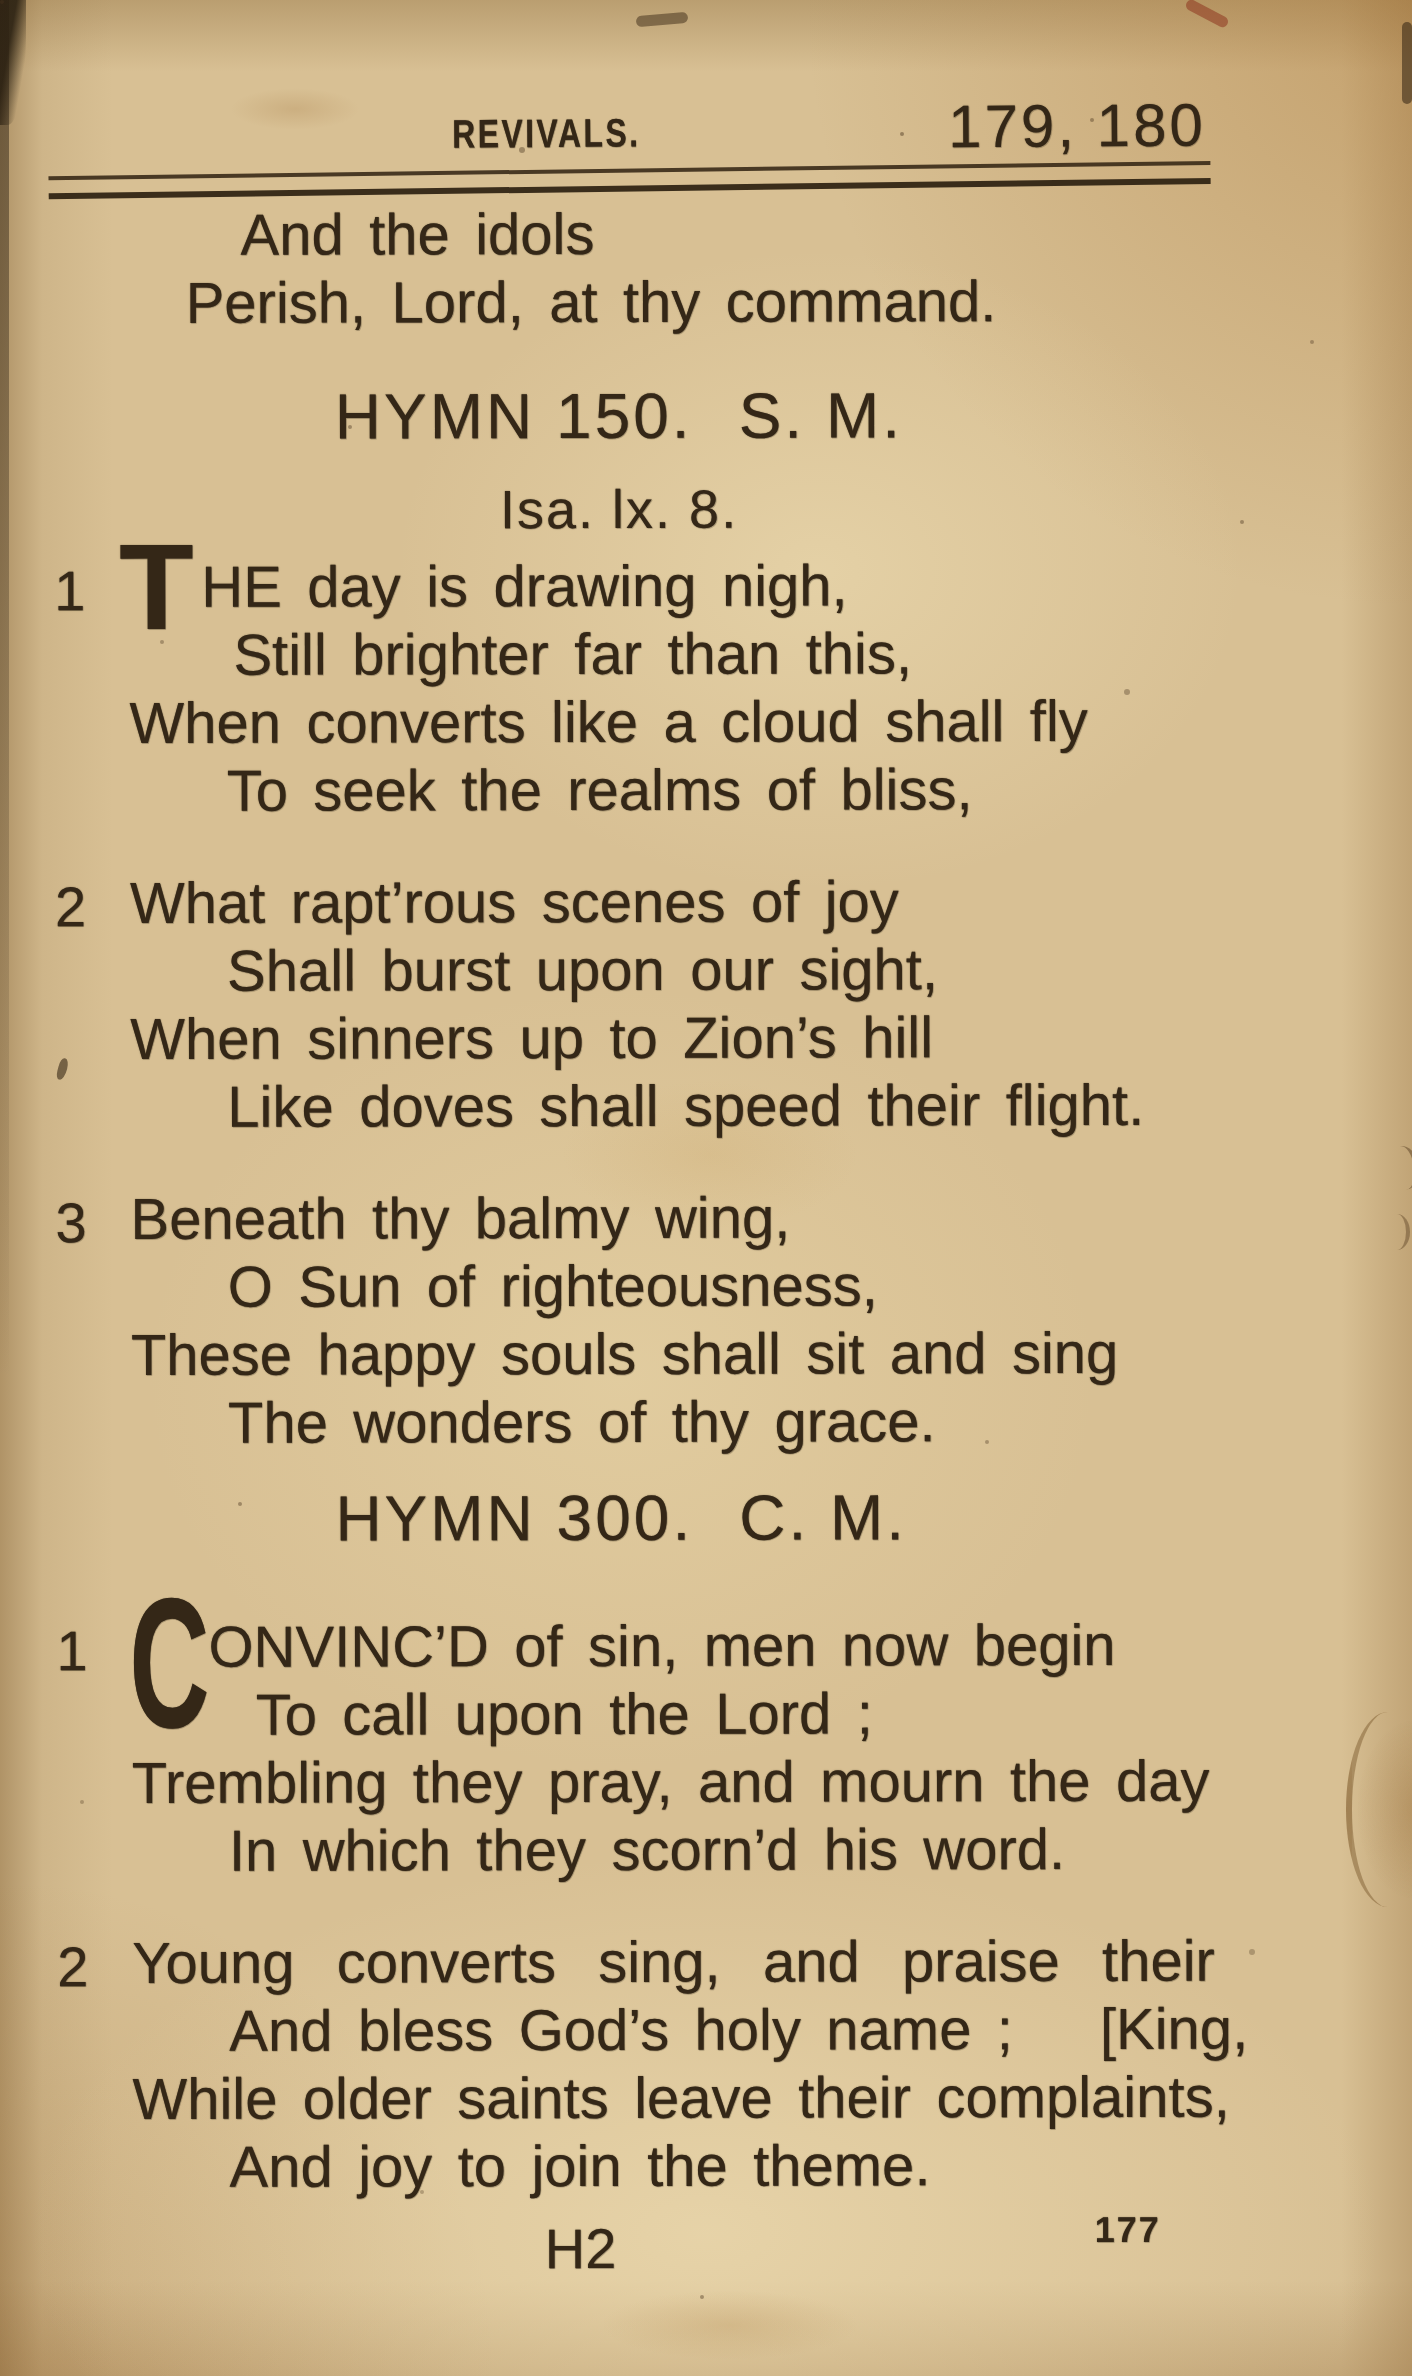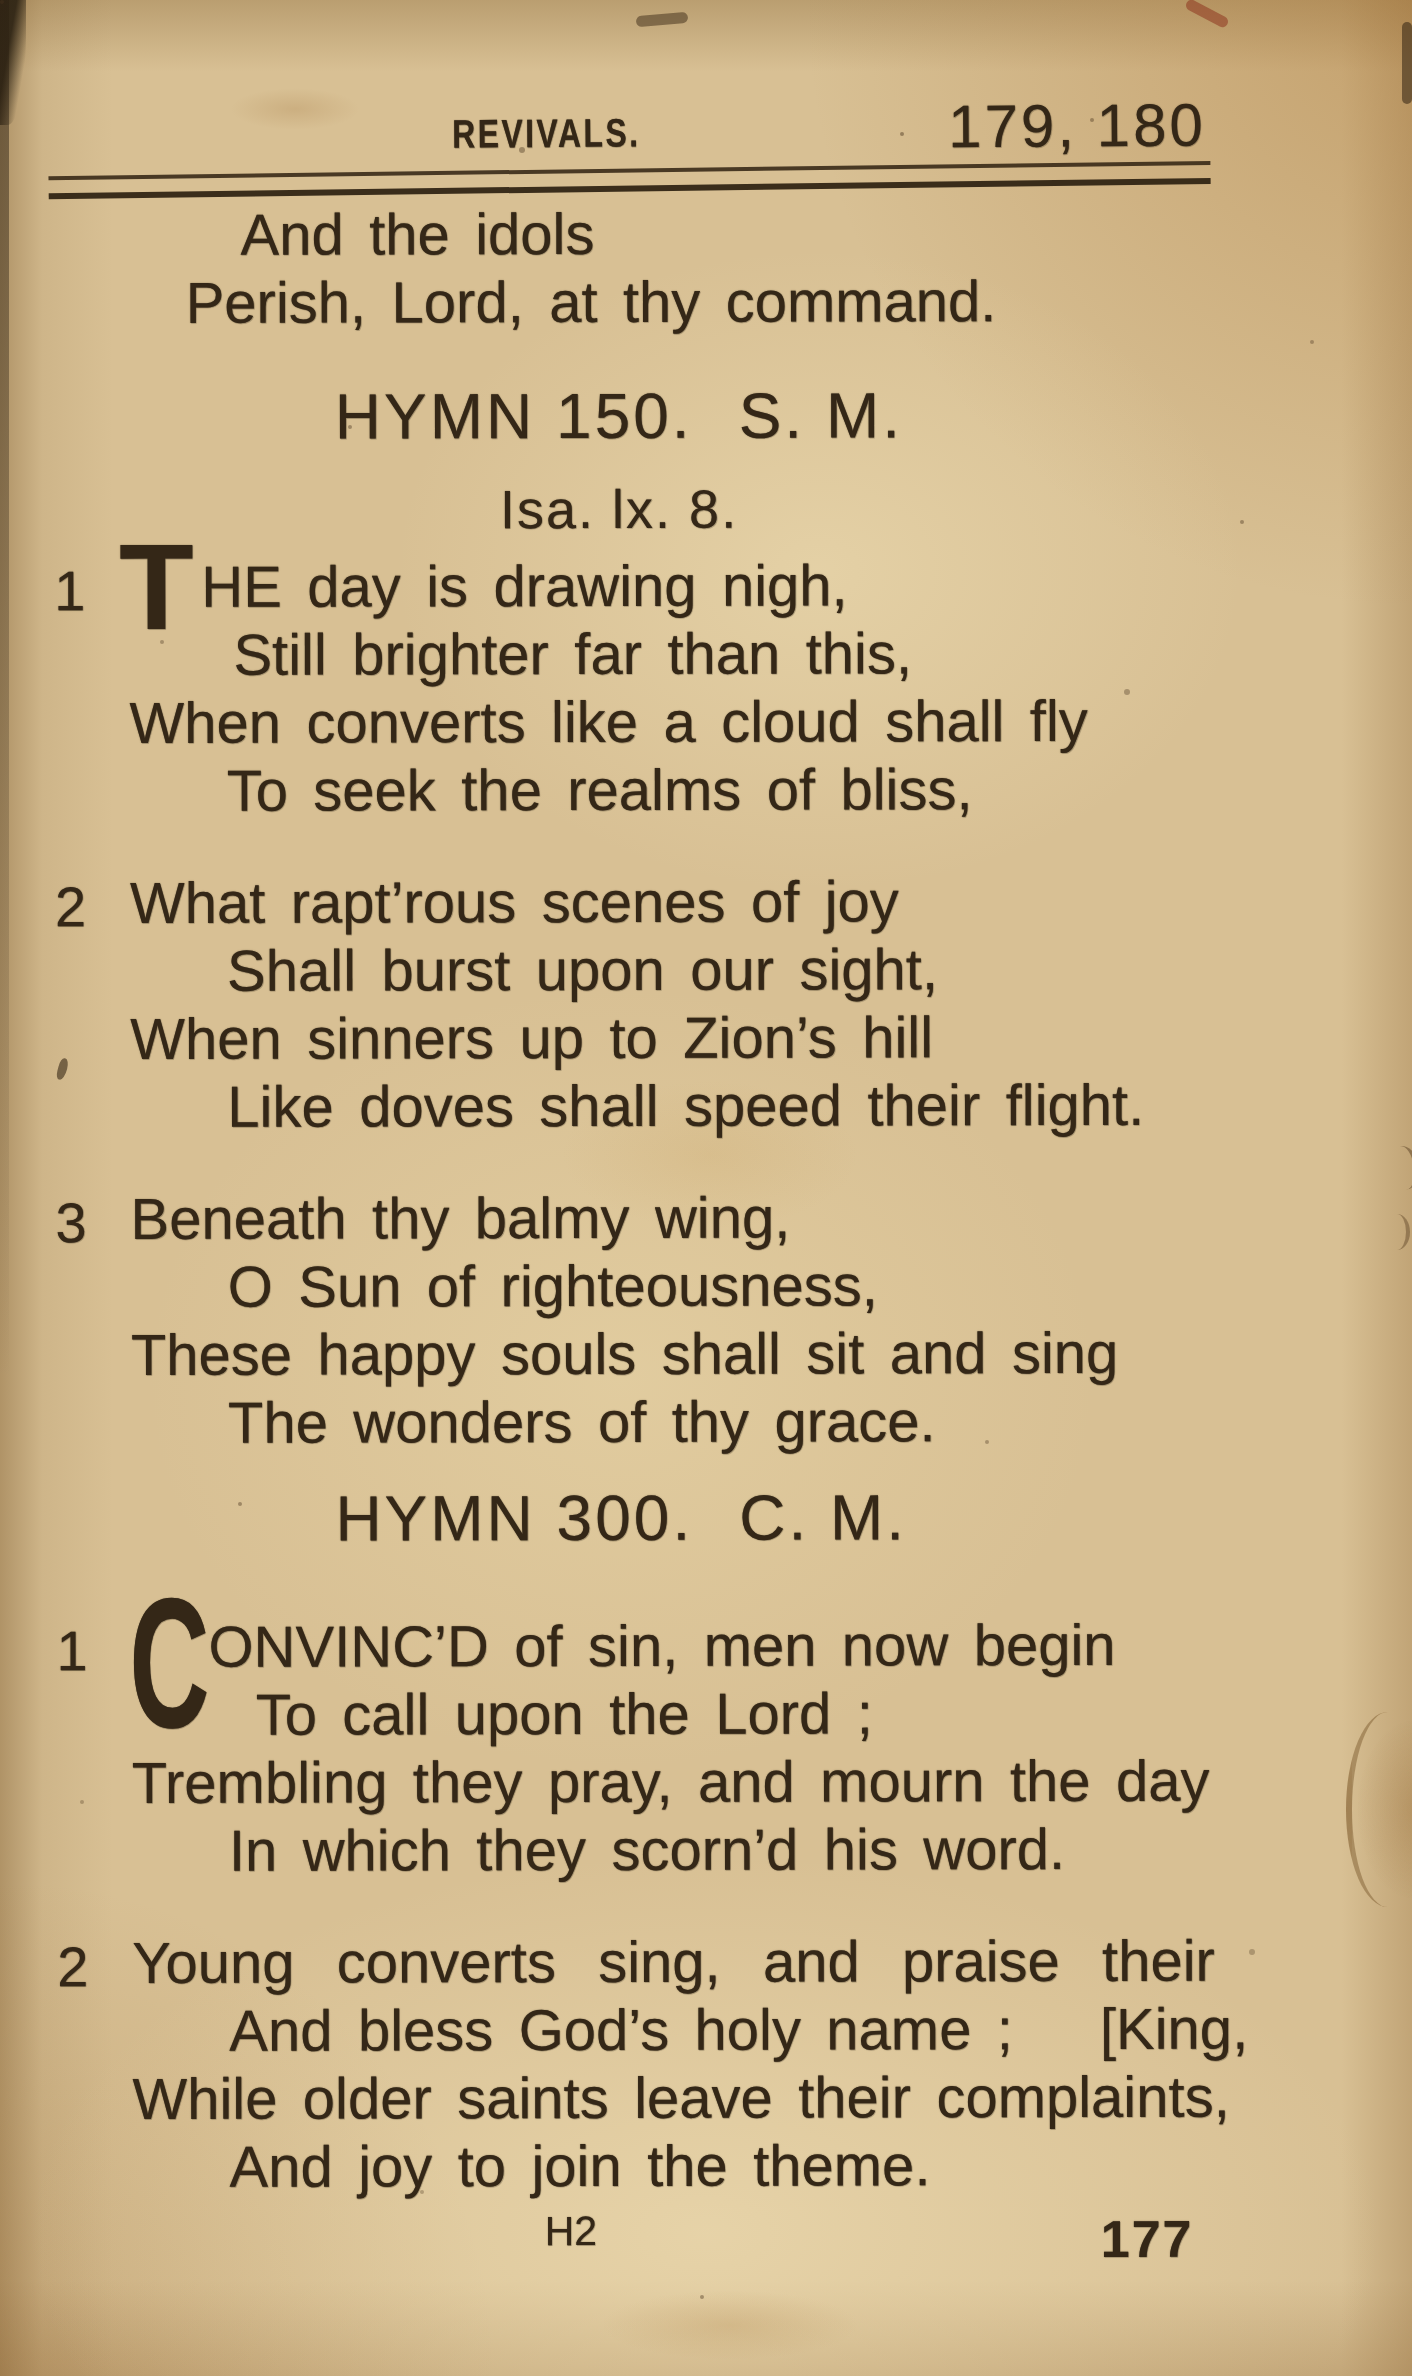--- a/index.html
+++ b/index.html
@@ -61,22 +61,22 @@
   .prev-stanza{margin-top:201px;}
   .hymn-heading{margin-top:42px;width:980px;text-align:center;font-size:64px;line-height:76px;letter-spacing:3px;white-space:pre;}
   .hymn-meter{margin-left:46px;margin-top:36px;}
   .scripture{margin-top:24px;width:980px;text-align:center;font-size:54px;line-height:62px;letter-spacing:2px;}
   .st-1{margin-top:12px;}
   .st-gap{margin-top:44px;}
   .h180-head{margin-top:24px;}
   .st-after-head{margin-top:56px;}
 
   .page-footer{position:relative;margin-top:8px;height:70px;}
-  .signature-mark{position:absolute;left:412px;top:0;font-size:41px;}
-  .footer-page-number{position:absolute;left:962px;top:2px;font-size:52px;font-weight:bold;letter-spacing:2px;margin-left:6px;}
+  .signature-mark{position:absolute;left:412px;top:8px;font-size:56px;}
+  .footer-page-number{position:absolute;left:962px;top:2px;font-size:36px;font-weight:bold;letter-spacing:2px;}
 
   
   .blem{position:absolute;pointer-events:none;}
   .corner-blob{left:0;top:0;width:26px;height:125px;background:linear-gradient(100deg,rgba(34,26,13,.85) 35%,rgba(34,26,13,0) 75%);border-radius:0 0 70% 0;}
   .left-strip{left:0;top:0;width:9px;height:1500px;background:linear-gradient(180deg,rgba(45,33,18,.55),rgba(45,33,18,0) 92%);}
   .top-dash{left:636px;top:14px;width:52px;height:11px;background:rgba(60,42,22,.5);border-radius:6px;transform:rotate(-5deg);}
   .red-slash{left:1184px;top:8px;width:46px;height:11px;background:rgba(138,44,24,.5);border-radius:6px;transform:rotate(28deg);}
   .right-sliver{left:1402px;top:22px;width:10px;height:82px;background:rgba(50,35,18,.55);border-radius:5px;}
   .stray-comma{left:58px;top:1058px;width:9px;height:22px;background:rgba(55,40,22,.6);border-radius:50% 50% 60% 40%;transform:rotate(14deg);}
   .edge-curl-1{left:1388px;top:1146px;width:26px;height:44px;border-right:5px solid rgba(80,55,28,.45);border-radius:50%;transform:rotate(-8deg);}

